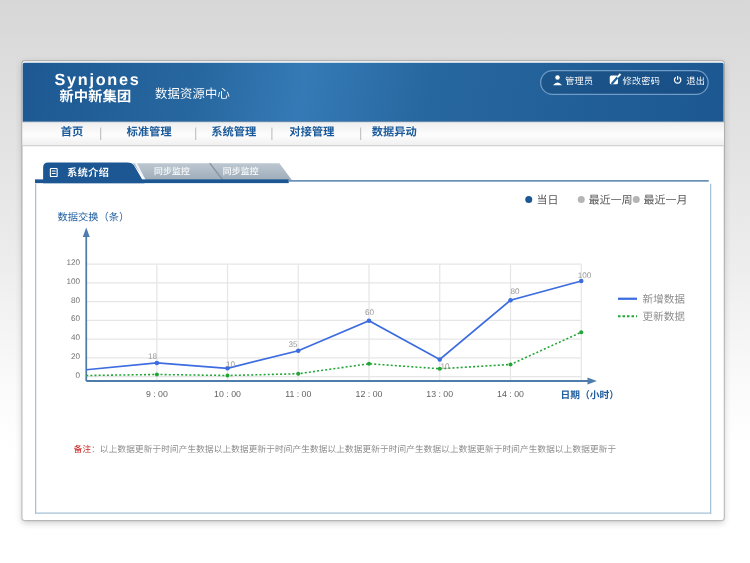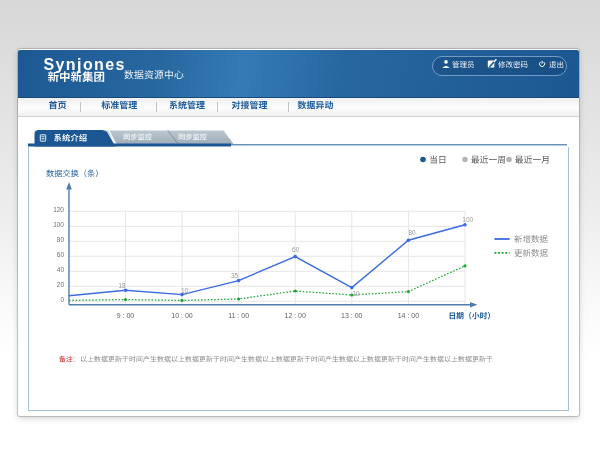--- a/index.html
+++ b/index.html
@@ -13,21 +13,21 @@
     position:absolute;left:17.5px;top:48.5px;width:561px;height:367px;
     background:#ffffff;border-radius:2px;
     box-shadow:0 0 0 1px rgba(125,125,125,0.38), 0 2px 6px rgba(0,0,0,0.20);
   }
   #header{
     position:absolute;left:17.5px;top:50px;width:561px;height:47px;
     background:linear-gradient(100deg,#1d5892 0%,#27679f 25%,#357ab6 40%,#27679f 58%,#1c5791 100%);
     border-bottom:1px solid #17497c;
     border-radius:2px 2px 0 0;
   }
-  .logo1{position:absolute;left:43.5px;top:56px;color:#fff;font-size:16px;font-weight:bold;letter-spacing:1.4px;}
+  .logo1{position:absolute;left:43.5px;top:56px;color:#fff;font-size:13px;font-weight:bold;letter-spacing:1.4px;}
   #pill{
     position:absolute;left:431.5px;top:55.5px;width:133px;height:18px;
     border:1px solid #6f9cc6;border-radius:10px;
     background:rgba(10,50,95,0.25);
   }
   #nav{
     position:absolute;left:17.5px;top:98px;width:561px;height:17.5px;
     background:linear-gradient(180deg,#efefef 0%,#fdfdfd 55%,#f0f0f0 100%);
     border-bottom:1px solid #d2d2d2;
   }

